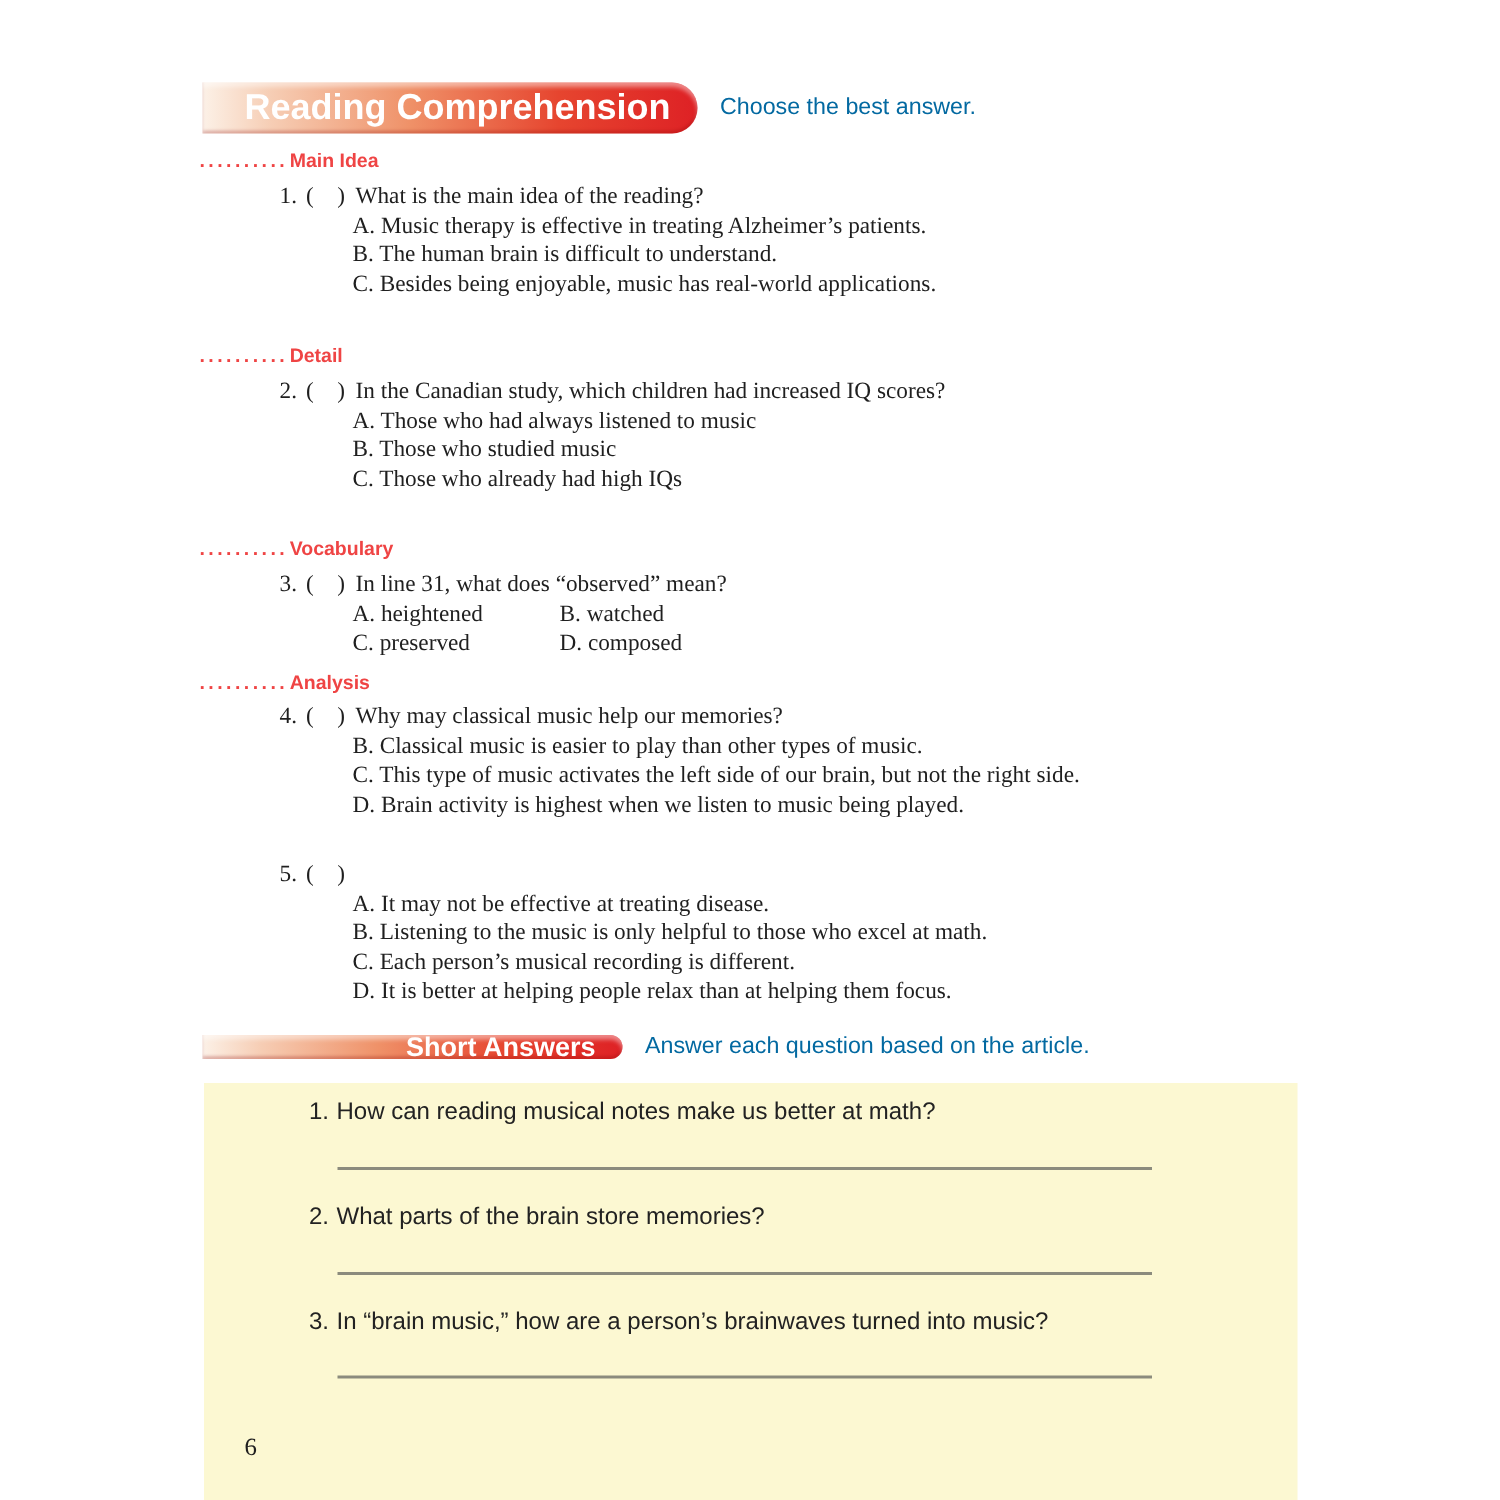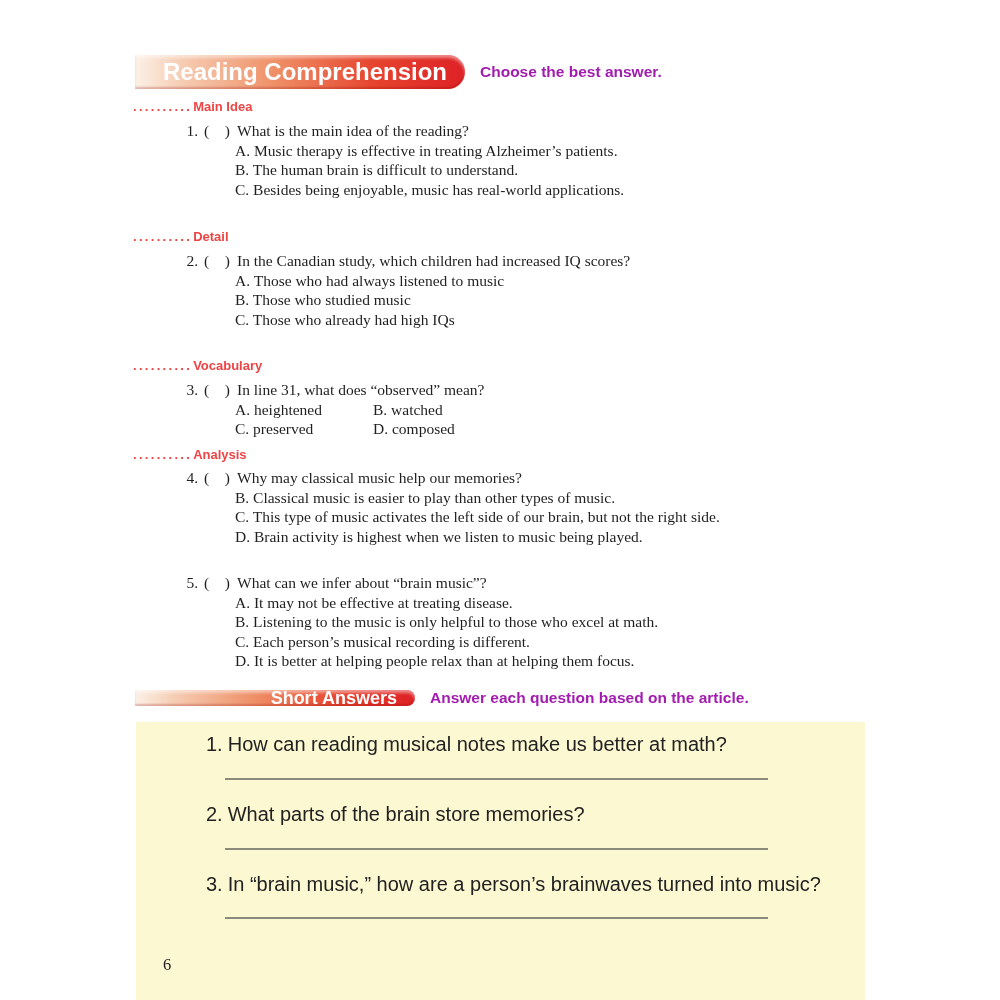--- a/index.html
+++ b/index.html
@@ -14,21 +14,21 @@
   .pill{
     border-radius:0 17px 17px 0;
     background:linear-gradient(90deg,#fcf1e7 0%,#f6cdb4 14%,#ef9168 42%,#e6452f 72%,#de2125 100%);
     color:#ffffff;font-weight:bold;
     display:flex;align-items:center;justify-content:flex-end;
     padding-right:18px;box-sizing:border-box;
     box-shadow:inset 0 3px 3px rgba(255,255,255,.45), inset 0 -2px 2px rgba(140,0,0,.25);
   }
   #rc-pill{width:330px;height:34px;font-size:24px;}
   #sa-pill{width:280px;height:16px;font-size:18px;}
-  .blue-instr{color:#a21caf;font-weight:bold;font-size:15.5px;margin-left:15px;}
+  .blue-instr{color:#0369a1;font-weight:normal;font-size:15.5px;margin-left:15px;}
   
   .section-head{position:absolute;left:133px;color:#ef4444;font-weight:bold;font-size:13px;line-height:18px;white-space:nowrap;}
   .section-head .dots{letter-spacing:2.3px;font-weight:bold;margin-right:1px;}
   #sec-0{top:98px;}
   #sec-1{top:228px;}
   #sec-2{top:357px;}
   #sec-3{top:446px;}
   
   .q{
     position:absolute;left:170px;width:720px;
@@ -45,21 +45,21 @@
   .q-paren{margin-left:6px;width:26px;flex:none;display:flex;justify-content:space-between;}
   .q-text{margin-left:7px;white-space:nowrap;}
   .options{margin-left:65px;}
   .options div{white-space:nowrap;}
   .options-grid{margin-left:65px;display:grid;grid-template-columns:138px auto;}
   
   #answer-panel{
     position:absolute;left:136px;top:722px;width:729px;height:278px;
     background:#fcf8d2;
   }
-  .sa-q{position:absolute;left:70px;font-size:20px;color:#222222;white-space:nowrap;}
+  .sa-q{position:absolute;left:70px;font-size:16px;color:#222222;white-space:nowrap;}
   .sa-q .sa-num{margin-right:5px;}
   #sa-q-0{top:11px;}
   #sa-q-1{top:81px;}
   #sa-q-2{top:151px;}
   .answer-line{position:absolute;left:89px;width:543px;height:2px;background:#8b8b7d;}
   #line-0{top:56px;}
   #line-1{top:126px;}
   #line-2{top:195px;}
   
   #page-number{
@@ -155,21 +155,20 @@
   </div>
 </div>
 
 <div class="q" id="q-4">
   <div class="q-line">
     <span class="q-num">5.</span>
     <span class="q-paren">
         <span>(</span>
         <span>)</span>
       </span>
-    <span class="q-text">What can we infer about “brain music”?</span>
   </div>
   <div class="options">
     <div>A. It may not be effective at treating disease.</div>
     <div>B. Listening to the music is only helpful to those who excel at math.</div>
     <div>C. Each person’s musical recording is different.</div>
     <div>D. It is better at helping people relax than at helping them focus.</div>
   </div>
 </div>
 
 <div class="badge-row" id="sa-badge-row">

